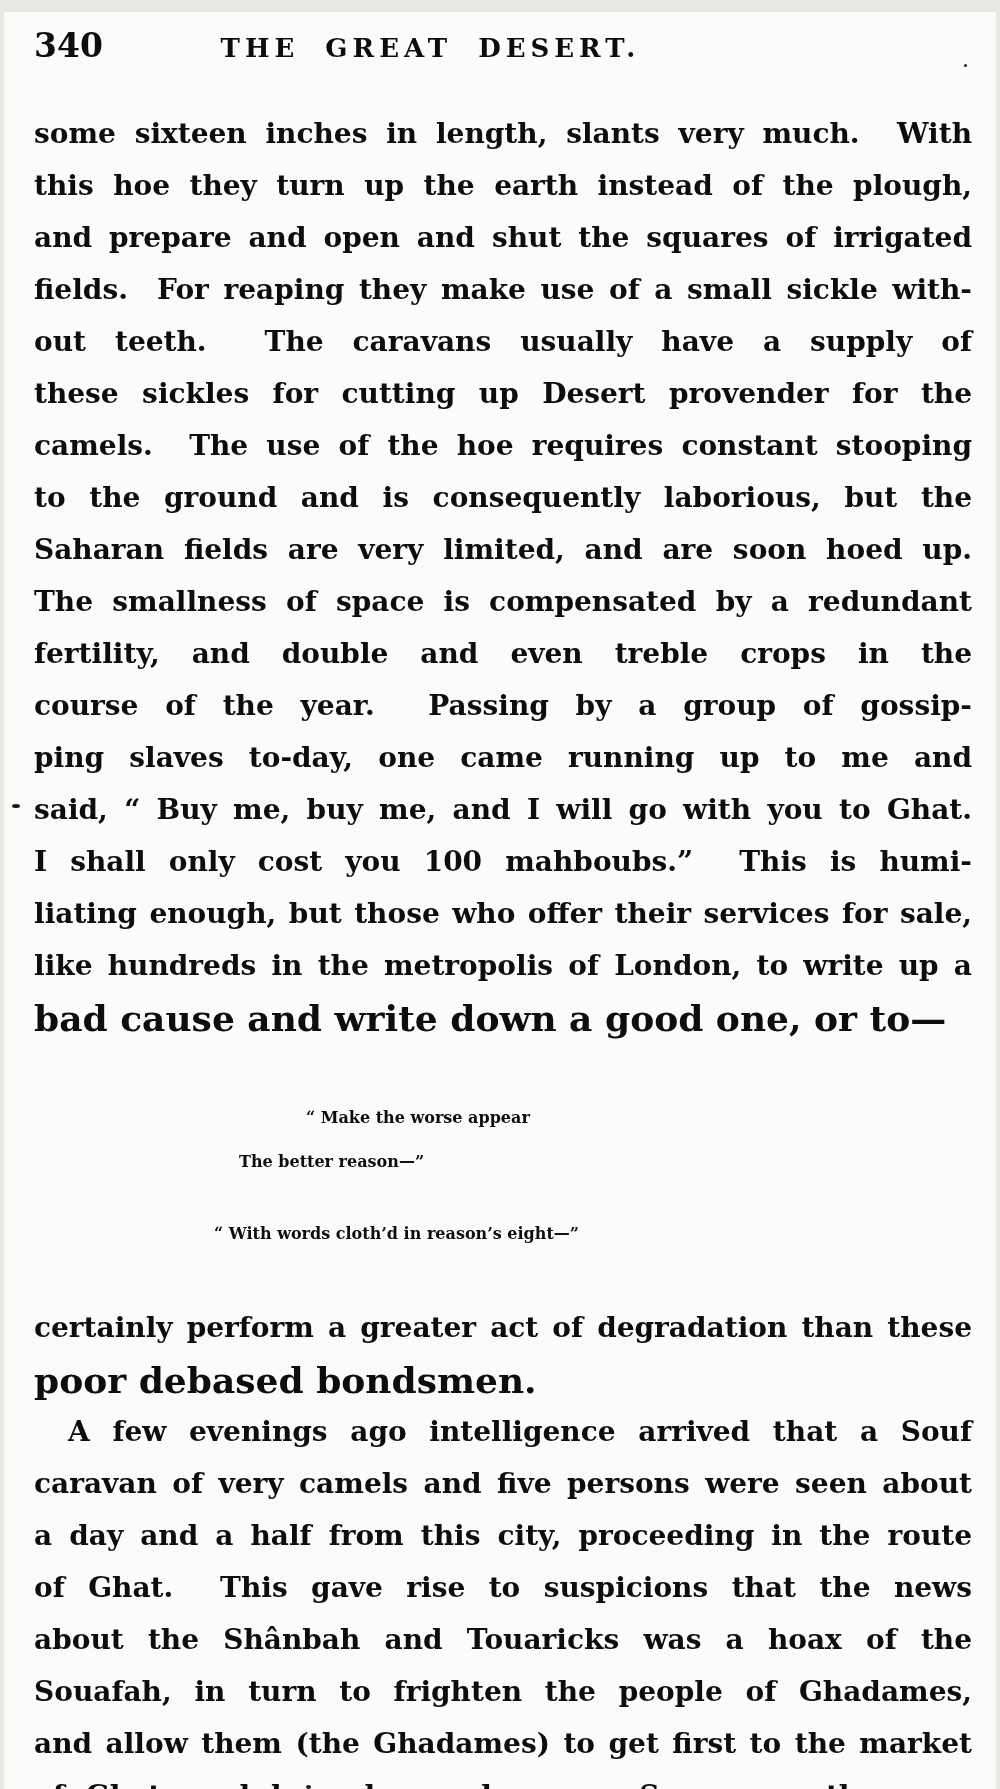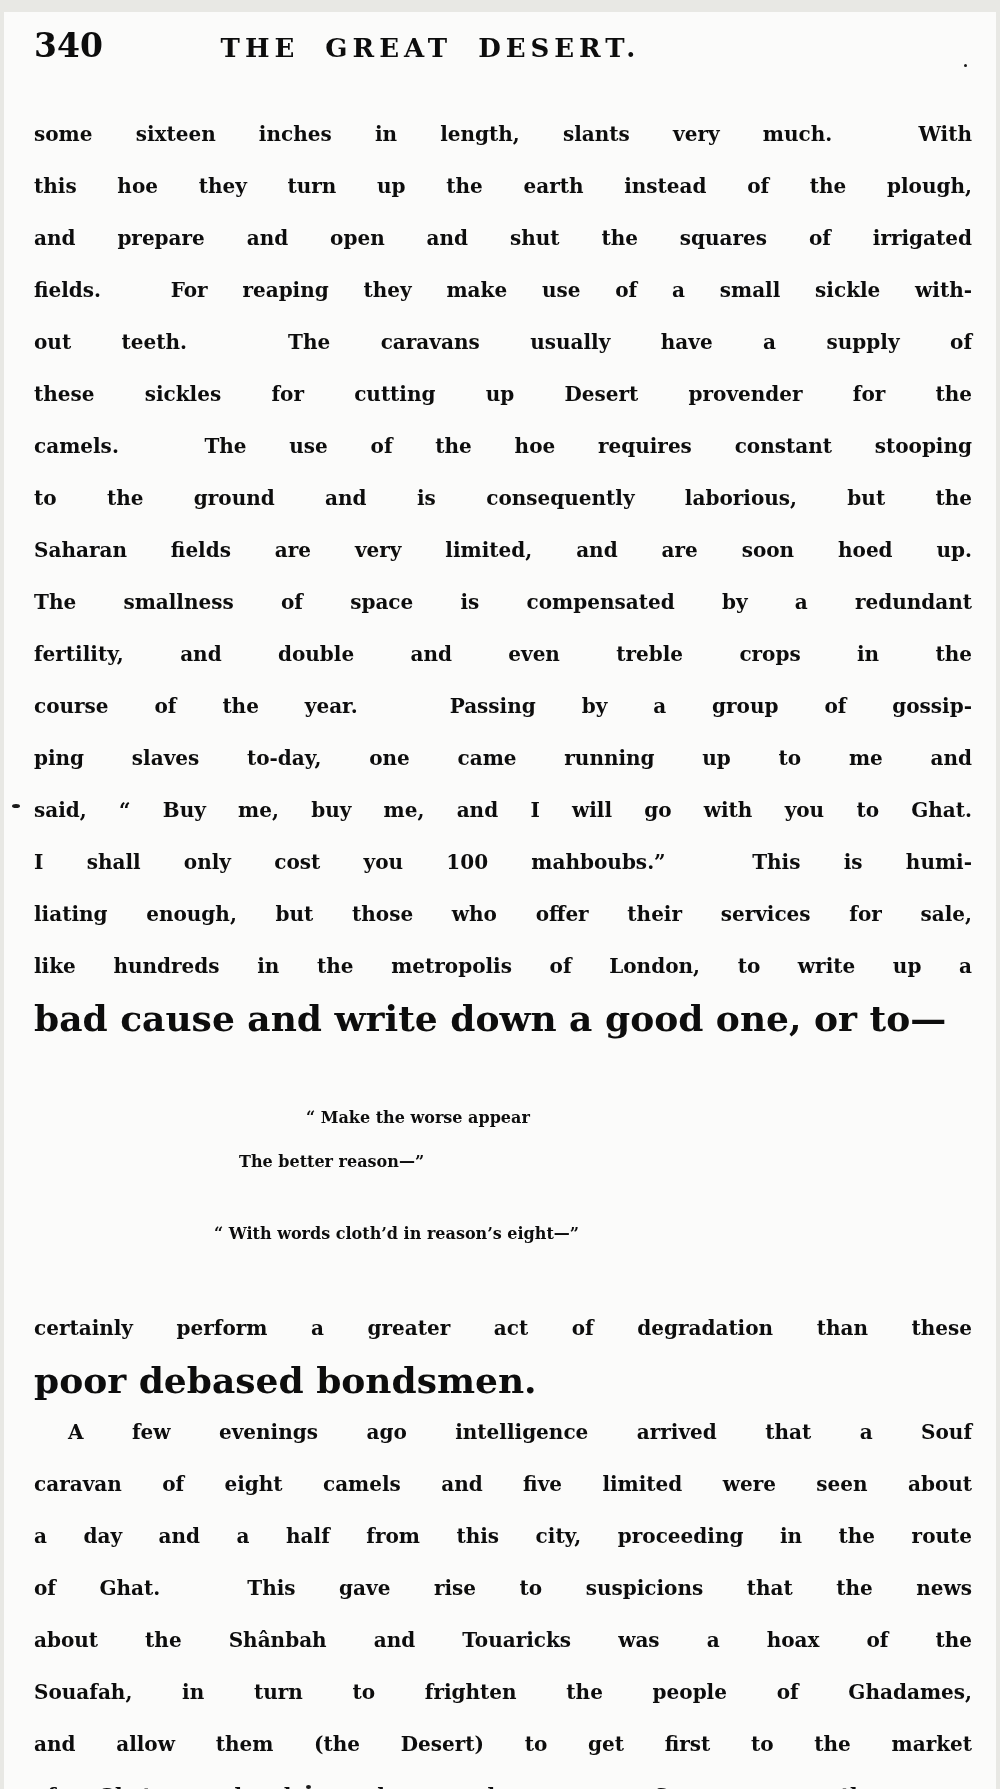--- a/index.html
+++ b/index.html
@@ -23,21 +23,21 @@
     flex:1;
     text-align:center;
     padding-right:214px;
     font-size:26px;
     line-height:40px;
     letter-spacing:5px;
     word-spacing:12px;
   }
   .body-text{padding:0 24px 0 30px;margin-top:40px;}
   .jline{
-    font-size:20px;
+    font-size:28px;
     line-height:52px;
     text-align:justify;
     text-align-last:justify;
   }
   .lline{font-size:36px;line-height:52px;}
   .indent{text-indent:34px;}
   .verse{margin-top:52px;}
   .verse .vline{font-size:16px;line-height:44px;}
   .v1a{margin-left:272px;}
   .v1b{margin-left:205px;}
@@ -93,26 +93,26 @@
       <div class="vline v2a">“ With words cloth’d in reason’s eight—”</div>
     </div>
 
     <div class="para2">
       <div class="jline">certainly perform a greater act of degradation than these</div>
       <div class="lline">poor debased bondsmen.</div>
     </div>
 
     <div>
       <div class="jline indent">A few evenings ago intelligence arrived that a Souf</div>
-      <div class="jline">caravan of eight camels and five limited were seen about</div>
+      <div class="jline">caravan of very camels and five persons were seen about</div>
       <div class="jline">a day and a half from this city, proceeding in the route</div>
       <div class="jline">of Ghat.&nbsp; This gave rise to suspicions that the news</div>
       <div class="jline">about the Shânbah and Touaricks was a hoax of the</div>
       <div class="jline">Souafah, in turn to frighten the people of Ghadames,</div>
-      <div class="jline">and allow them (the Desert) to get first to the market</div>
+      <div class="jline">and allow them (the Ghadames) to get first to the market</div>
       <div class="jline">of Ghat, and buy slaves cheaper.&nbsp; So reason the mer-</div>
     </div>
 
   </div>
 
   <div class="speck" style="left:8px;top:792px;width:8px;height:4px;"></div>
   <div class="speck" style="left:960px;top:52px;width:3px;height:3px;"></div>
   <div class="speck" style="left:497px;top:1779px;width:6px;height:5px;"></div>
   <div class="speck" style="left:302px;top:1773px;width:5px;height:4px;"></div>
   <div class="scan-bar"></div>

